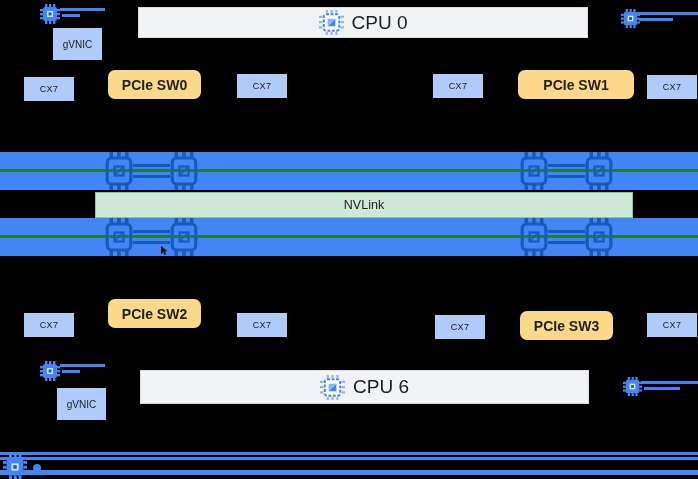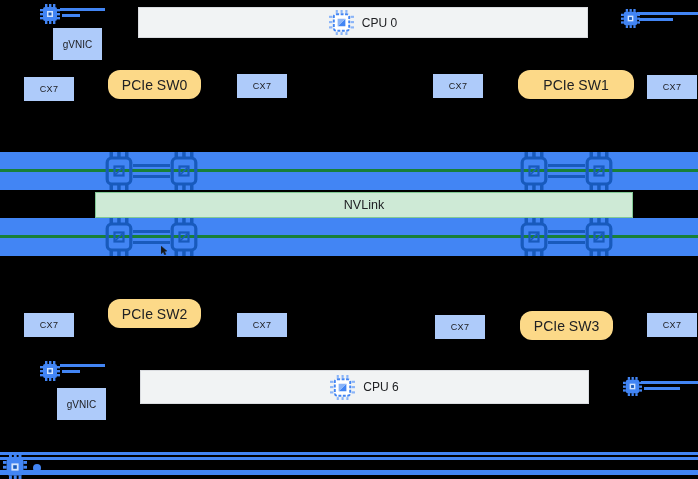--- a/index.html
+++ b/index.html
@@ -7,22 +7,22 @@
     --nvlink-border:#81c995;--nvlink-line:#188038;--cpu-fill:#f1f3f4;--cpu-border:#dadce0;
     --nic-fill:#aecbfa;--switch-fill:#fcd988;--text:#202124;--accent-blue:#4285f4;
     --chip-light:#8ab4f8;--chip-core:#d2e3fc;
   }
   html,body{margin:0;padding:0;background:#000;}
   #stage{position:relative;width:698px;height:479px;background:var(--background);
     overflow:hidden;font-family:"Liberation Sans",sans-serif;color:var(--text);}
   .box{position:absolute;display:flex;align-items:center;justify-content:center;box-sizing:border-box;}
   .cx7{width:50px;height:24px;background:var(--nic-fill);font-size:9px;letter-spacing:.4px;}
   .gvnic{width:49px;height:32px;background:var(--nic-fill);font-size:10px;}
-  .psw{width:93px;height:29px;background:var(--switch-fill);font-size:14px;font-weight:400;border-radius:12px;}
-  .cpu{background:var(--cpu-fill);border:1px solid var(--cpu-border);font-size:12px;gap:8px;}
+  .psw{width:93px;height:29px;background:var(--switch-fill);font-size:14px;font-weight:700;border-radius:7px;}
+  .cpu{background:var(--cpu-fill);border:1px solid var(--cpu-border);font-size:19px;gap:8px;}
   .cpu0{left:138px;top:7px;width:450px;height:31px;}
   .cpu1{left:140px;top:370px;width:449px;height:34px;}
   .bar{position:absolute;left:0;width:698px;height:38px;background:var(--gpu-bar);}
   .bar-top{top:152px;}
   .bar-bottom{top:218px;}
   .greenline{position:absolute;left:0;width:698px;top:17px;height:2.5px;background:var(--nvlink-line);}
   .conn{position:absolute;height:3px;background:var(--gpu-icon);width:37px;}
   .gpuicon{position:absolute;top:0;width:28px;height:38px;}
   .gpuicon .st{stroke:var(--gpu-icon);fill:none;}
   .gpuicon .fl{fill:var(--gpu-icon);}

